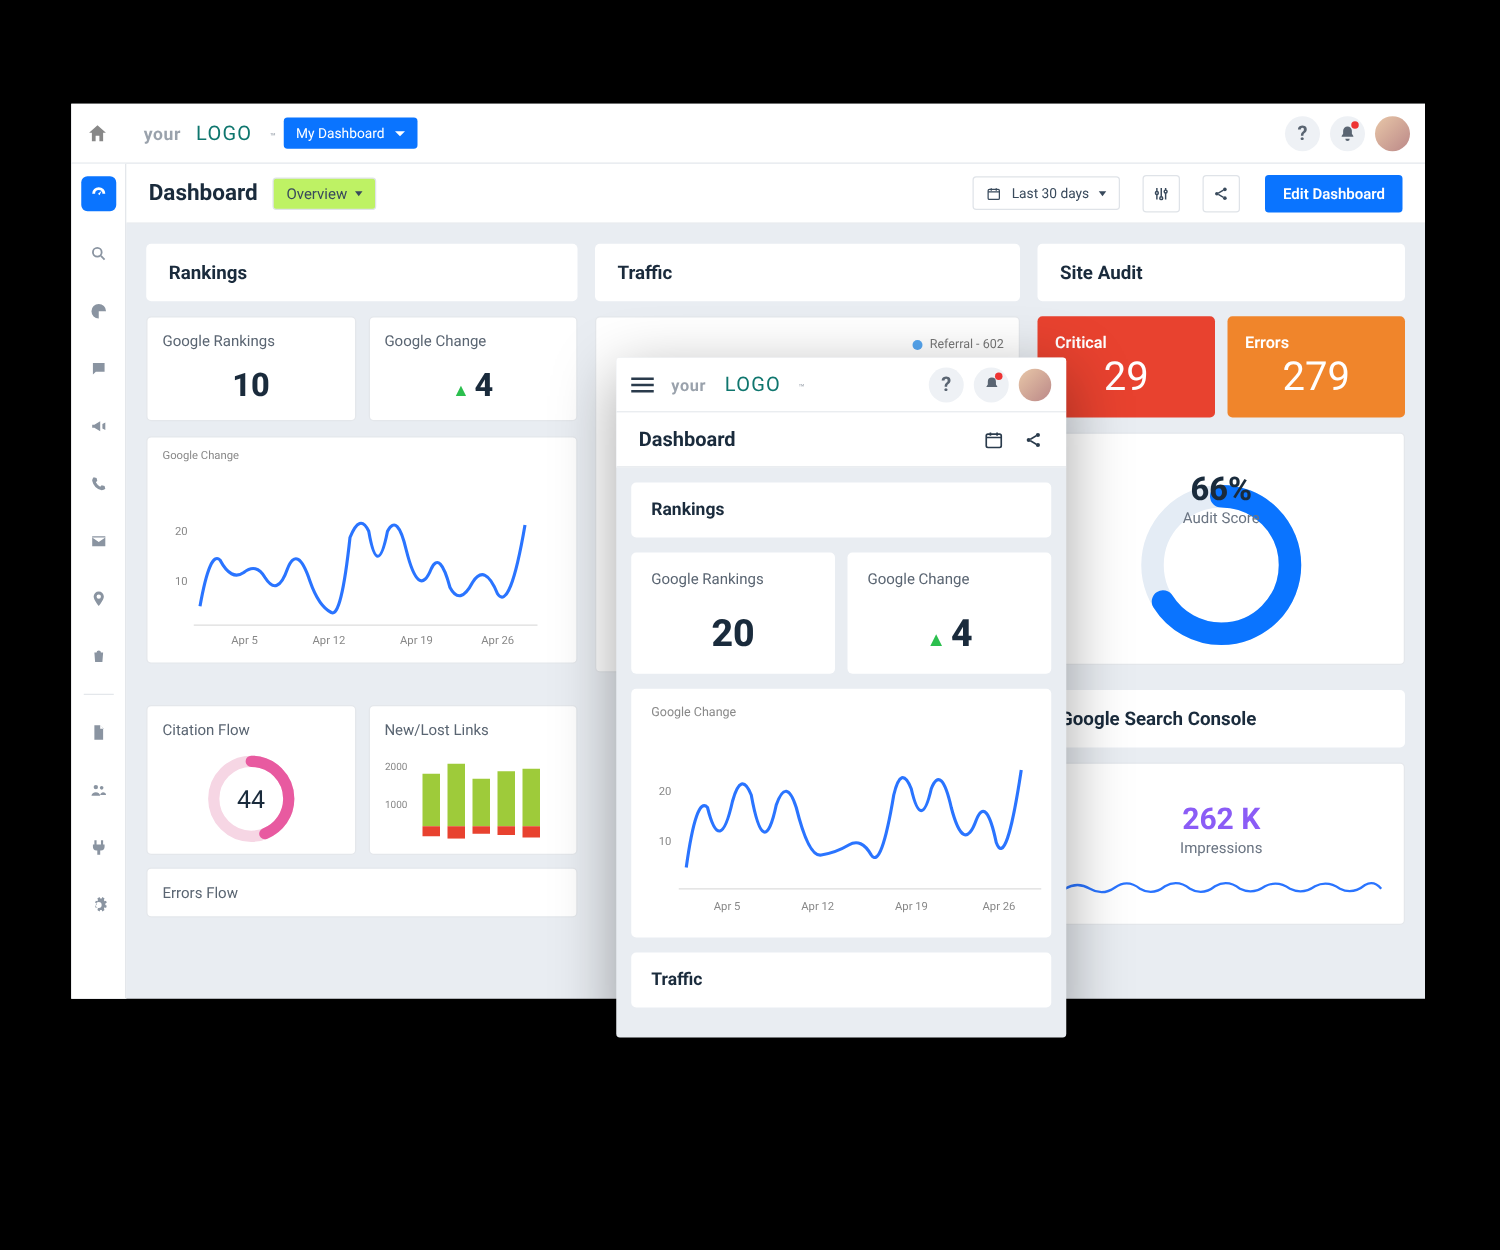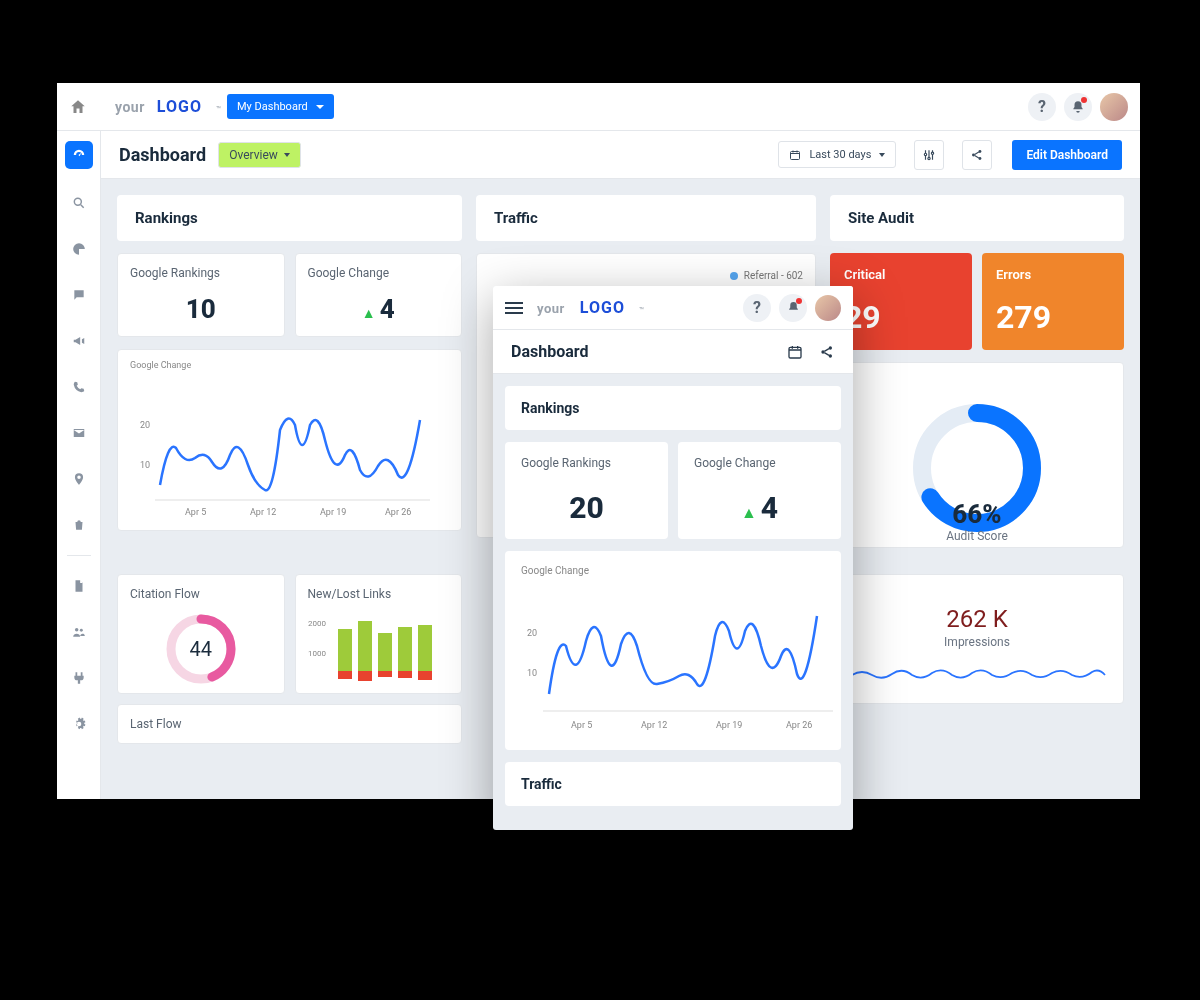--- a/index.html
+++ b/index.html
@@ -2,21 +2,21 @@
 <html><head>
 <meta charset="utf-8">
 <style>
 *{box-sizing:border-box;margin:0;padding:0;font-family:-apple-system,BlinkMacSystemFont,"Segoe UI",Roboto,Arial,sans-serif}
 body{background:#000;width:1200px;height:1000px;position:relative;overflow:hidden}
 .desktop{position:absolute;left:57px;top:83px;width:1083px;height:716px;background:#e9edf2;box-shadow:0 8px 40px rgba(0,0,0,.4);display:flex;flex-direction:column}
 .topbar{height:48px;background:#fff;display:flex;align-items:center;padding:0 12px;border-bottom:1px solid #e4e7eb}
 .home-ic{width:18px;height:18px;color:#888}
 .logo{margin-left:28px;display:flex;align-items:baseline;gap:12px}
 .logo .yl{color:#9aa2ac;font-weight:700;letter-spacing:.5px}
-.logo .ll{color:#1d4ed8;font-weight:700;letter-spacing:1px}
+.logo .ll{color:#0f766e;font-weight:400;letter-spacing:1px}
 .logo .tm{color:#9aa2ac;font-size:8px;margin-left:2px}
 .drop-btn{margin-left:6px;background:#0a74ff;color:#fff;border:none;border-radius:3px;font-size:11px;padding:6px 10px;display:flex;align-items:center;gap:8px;cursor:pointer}
 .caret{width:0;height:0;border-left:4px solid transparent;border-right:4px solid transparent;border-top:4px solid currentColor}
 .topbar-sp{flex:1}
 .ic-btn{width:28px;height:28px;border-radius:50%;background:#eef1f5;display:flex;align-items:center;justify-content:center;color:#5a6572;margin-left:8px;cursor:pointer;position:relative}
 .ic-btn .dot{position:absolute;top:4px;right:5px;width:6px;height:6px;background:#e33;border-radius:50%}
 .avatar{width:28px;height:28px;border-radius:50%;background:linear-gradient(135deg,#e8c7a8,#b88);margin-left:8px;cursor:pointer}
 .body{flex:1;display:flex;min-height:0}
 .sidebar{width:44px;background:#fff;border-right:1px solid #e4e7eb;display:flex;flex-direction:column;align-items:center;padding-top:10px;gap:22px}
 .nav-ic{width:24px;height:24px;display:flex;align-items:center;justify-content:center;color:#8a94a1;cursor:pointer;border-radius:5px}
@@ -40,27 +40,27 @@
 .tile-lbl{font-size:12px;color:#5a6572}
 .tile-val{font-size:26px;font-weight:800;color:#1a2b3c;text-align:center;margin-top:14px}
 .tile-val .up{color:#2bbf4e;font-size:14px;margin-right:4px}
 .chart-card{background:#fff;border:1px solid #e4e7eb;border-radius:4px;padding:10px 12px;margin-top:12px}
 .chart-title{font-size:9px;color:#888}
 .audit-tiles{display:flex;gap:10px;margin-top:12px}
 .audit-tile{flex:1;border-radius:4px;padding:14px;color:#fff}
 .audit-tile.crit{background:#e8422f}
 .audit-tile.err{background:#f0852b}
 .audit-lbl{font-size:13px;font-weight:600}
-.audit-val{font-size:32px;font-weight:700;text-align:left;margin-top:16px}
-.donut-wrap{display:flex;align-items:flex-end;justify-content:center;margin-top:20px}
+.audit-val{font-size:32px;font-weight:400;text-align:center;}
+.donut-wrap{display:flex;align-items:flex-start;justify-content:center;margin-top:20px}
 .cf-wrap{display:flex;align-items:center;justify-content:center;margin-top:8px}
 .donut-center{position:absolute;text-align:center}
 .donut-pct{font-size:26px;font-weight:800;color:#1a2b3c}
 .donut-lbl{font-size:12px;color:#6a7482}
-.gsc-big{font-size:24px;font-weight:400;color:#7f1d1d;text-align:center;margin-top:20px}
+.gsc-big{font-size:24px;font-weight:700;color:#8b5cf6;text-align:center;margin-top:20px}
 .gsc-lbl{font-size:12px;color:#6a7482;text-align:center;margin-top:2px}
 .legend{display:flex;align-items:center;gap:6px;justify-content:flex-end;font-size:10px;color:#777;margin-top:6px}
 .leg-dot{width:8px;height:8px;border-radius:50%;background:#56a6f0}
 
 .mobile{position:absolute;left:493px;top:286px;width:360px;background:#e9edf2;box-shadow:0 14px 50px rgba(0,0,0,.35);border-radius:3px;overflow:hidden}
 .m-bar{height:44px;background:#fff;display:flex;align-items:center;padding:0 12px;border-bottom:1px solid #e4e7eb}
 .burger{width:18px;display:flex;flex-direction:column;gap:3px;cursor:pointer}
 .burger span{height:2px;background:#2a3b4c}
 .m-logo{margin-left:14px;display:flex;align-items:baseline}
 .m-sub{height:44px;background:#fff;display:flex;align-items:center;padding:0 18px;border-bottom:1px solid #e4e7eb}
@@ -314,25 +314,28 @@
                   <rect x="70" y="32" width="14" height="38" fill="#9ecb3a"></rect>
                     <rect x="70" y="70" width="14" height="6" fill="#e8422f"></rect>
                   <rect x="90" y="26" width="14" height="44" fill="#9ecb3a"></rect>
                     <rect x="90" y="70" width="14" height="7" fill="#e8422f"></rect>
                   <rect x="110" y="24" width="14" height="46" fill="#9ecb3a"></rect>
                     <rect x="110" y="70" width="14" height="9" fill="#e8422f"></rect>
                 </svg>
               </div>
             </div>
             <div class="tile" style="margin-top:10px">
-              <div class="tile-lbl">Last Flow</div>
+              <div class="tile-lbl">Errors Flow</div>
             </div>
           </div>
           <div></div>
           <div>
+            <div class="card">
+                <h2>Google Search Console</h2>
+              </div>
             <div class="chart-card" style="height:130px">
               <div class="gsc-big">262 K</div>
               <div class="gsc-lbl">Impressions</div>
               <svg width="260" height="30" viewBox="0 0 260 30" style="margin:8px auto 0">
                 <path d="M5 18 Q15 12 25 18 Q35 24 45 17 Q55 10 65 18 Q75 24 85 16 Q95 10 105 18 Q115 24 125 16 Q135 10 145 18 Q155 23 165 16 Q175 11 185 18 Q195 23 205 16 Q215 11 225 18 Q235 23 245 15 Q252 11 258 18" fill="none" stroke="#2a74ff" stroke-width="1.8"></path>
               </svg>
             </div>
           </div>
         </div>
       </div>

